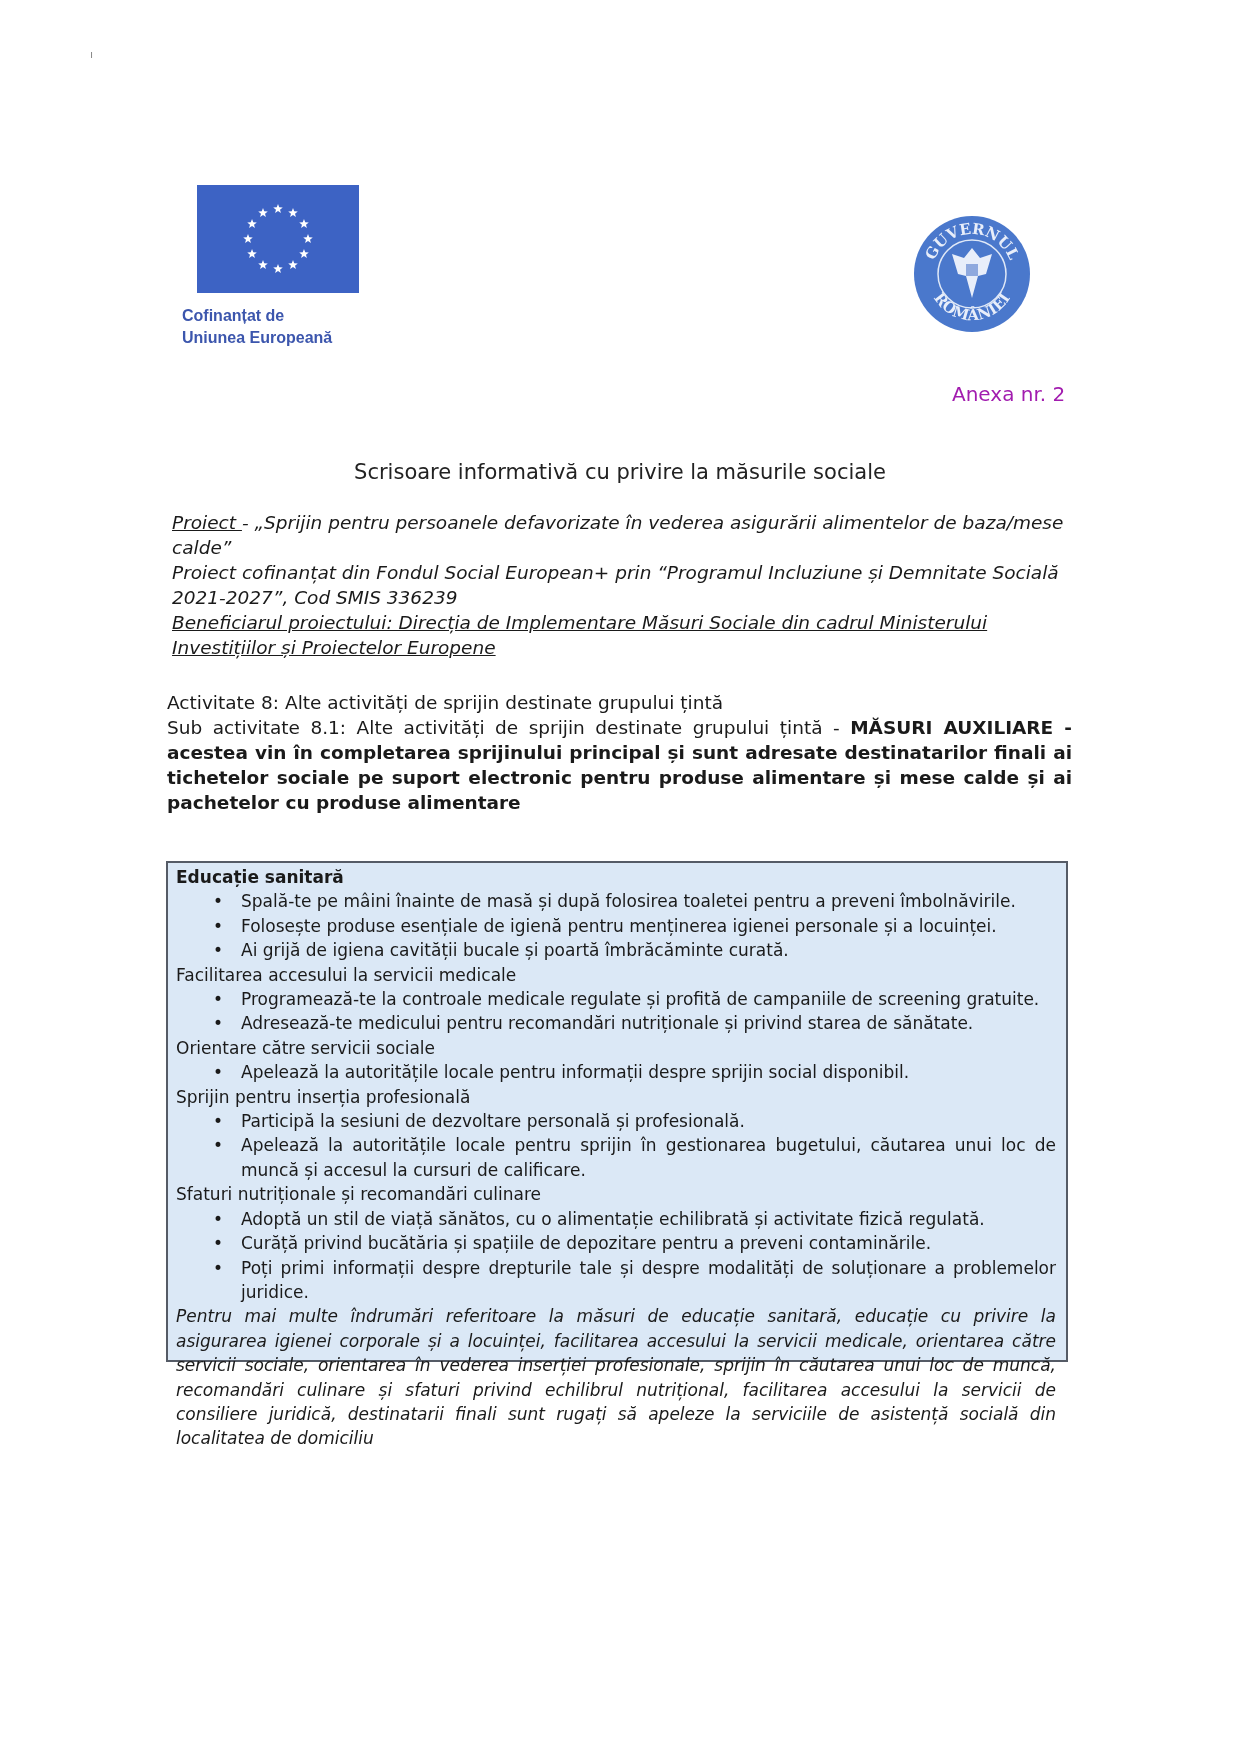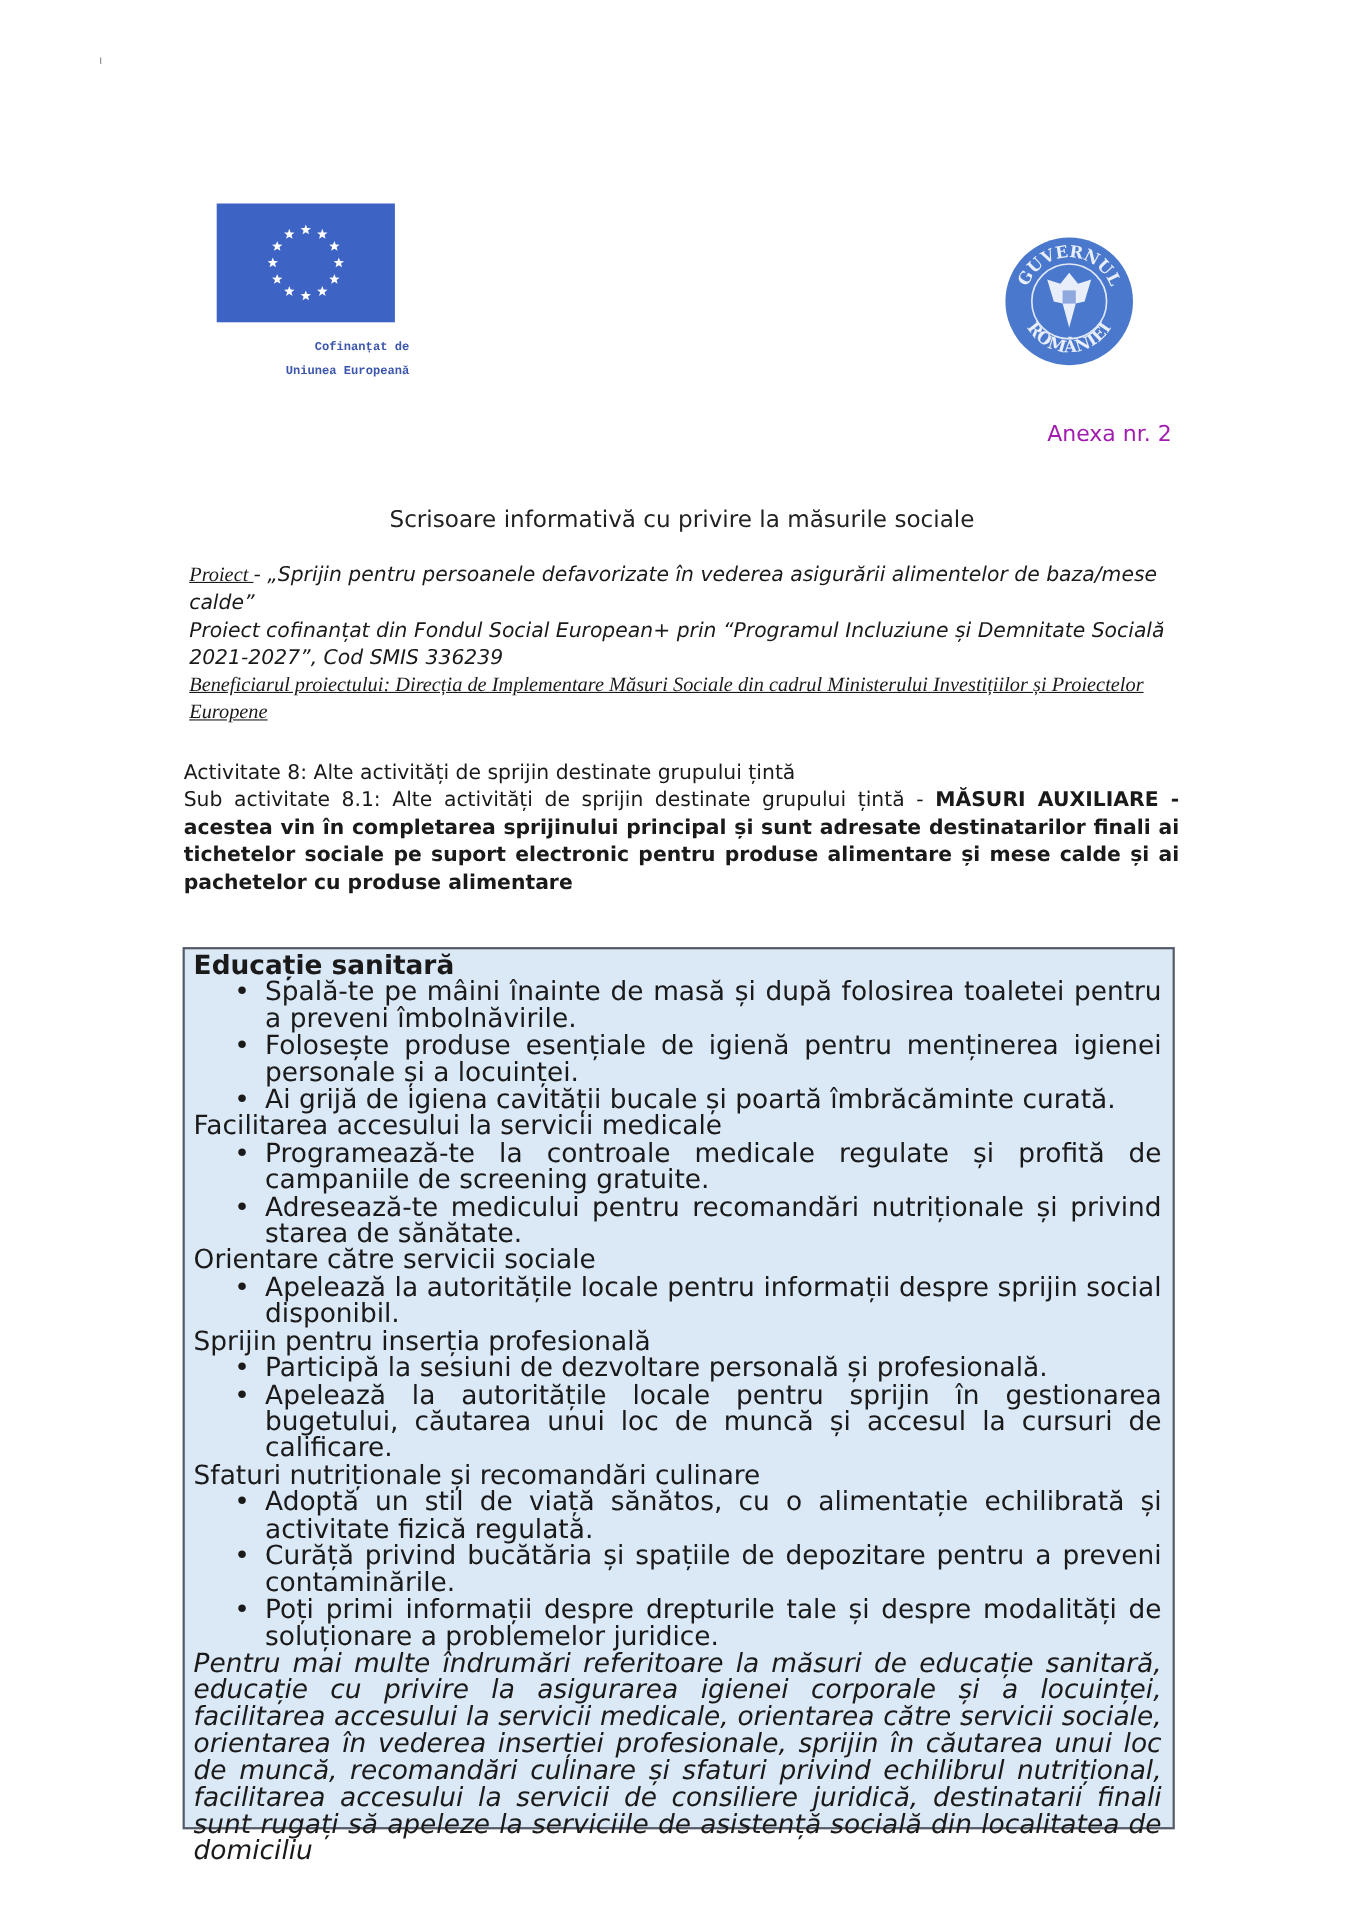--- a/index.html
+++ b/index.html
@@ -2,34 +2,34 @@
 <html><head>
 <meta charset="utf-8">
 <style>
   html, body { margin: 0; padding: 0; }
   body {
     width: 1240px; height: 1753px; background: #ffffff; position: relative; overflow: hidden;
     font-family: "DejaVu Sans", sans-serif; color: #1a1a1a;
   }
   .eu-logo { position: absolute; left: 197px; top: 185px; width: 162px; height: 108px; background: #3d63c4; }
   .eu-logo svg { width: 100%; height: 100%; display: block; }
-  .eu-caption { position: absolute; left: 182px; top: 305px; width: 190px; text-align: right;
-    font-family: Liberation Mono, monospace; font-weight: bold; font-size: 11px; line-height: 22px; color: #3c56ad; }
+  .eu-caption { position: absolute; left: 182px; top: 305px; width: 190px; text-align: left;
+    font-family: Liberation Sans, sans-serif; font-weight: bold; font-size: 16px; line-height: 22px; color: #3c56ad; }
   .gov-seal { position: absolute; left: 912px; top: 214px; width: 120px; height: 120px; }
   .gov-seal svg { width: 100%; height: 100%; display: block; }
   .annex { position: absolute; left: 952px; top: 382px; font-size: 20px; color: #a21caf; }
   .doc-title { position: absolute; left: 0; width: 1240px; top: 460px; text-align: center; font-size: 21px; color: #222; }
   .project-block { position: absolute; left: 172px; top: 510px; width: 900px;
     font-family: "DejaVu Sans", sans-serif; font-style: italic; font-size: 18.5px; line-height: 25px; color: #1a1a1a; }
-  .project-block .u { text-decoration: underline; font-family: Liberation Serif, serif; }
+  .project-block .u { text-decoration: underline; }
   .activity-block { position: absolute; left: 167px; top: 690px; width: 905px; font-size: 18.5px; line-height: 25px; color: #1a1a1a; }
   .activity-block .bold-text { font-weight: bold; text-align: justify; }
-  .info-box { position: absolute; left: 166px; top: 861px; width: 902px; height: 802px;
+  .info-box { position: absolute; left: 166px; top: 861px; width: 902px; height: 501px;
     background: #dbe8f6; border: 2px solid #555b66; box-sizing: border-box; padding: 2px 10px 0 8px;
-    font-size: 24px; line-height: 24.4px; color: #1a1a1a; }
+    font-size: 17px; line-height: 24.4px; color: #1a1a1a; }
   .section-head { font-weight: normal; }
   .section-head.first { font-weight: bold; }
   ul { margin: 0; padding: 0 0 0 65px; list-style: none; }
   li { position: relative; text-align: justify; }
   li::before { content: "•"; position: absolute; left: -28px; top: 0; }
   .closing { font-style: italic; text-align: justify; margin-top: 0; }
   .scan-mark { position: absolute; color: #888; font-size: 11px; }
 </style>
 </head>
 <body>

